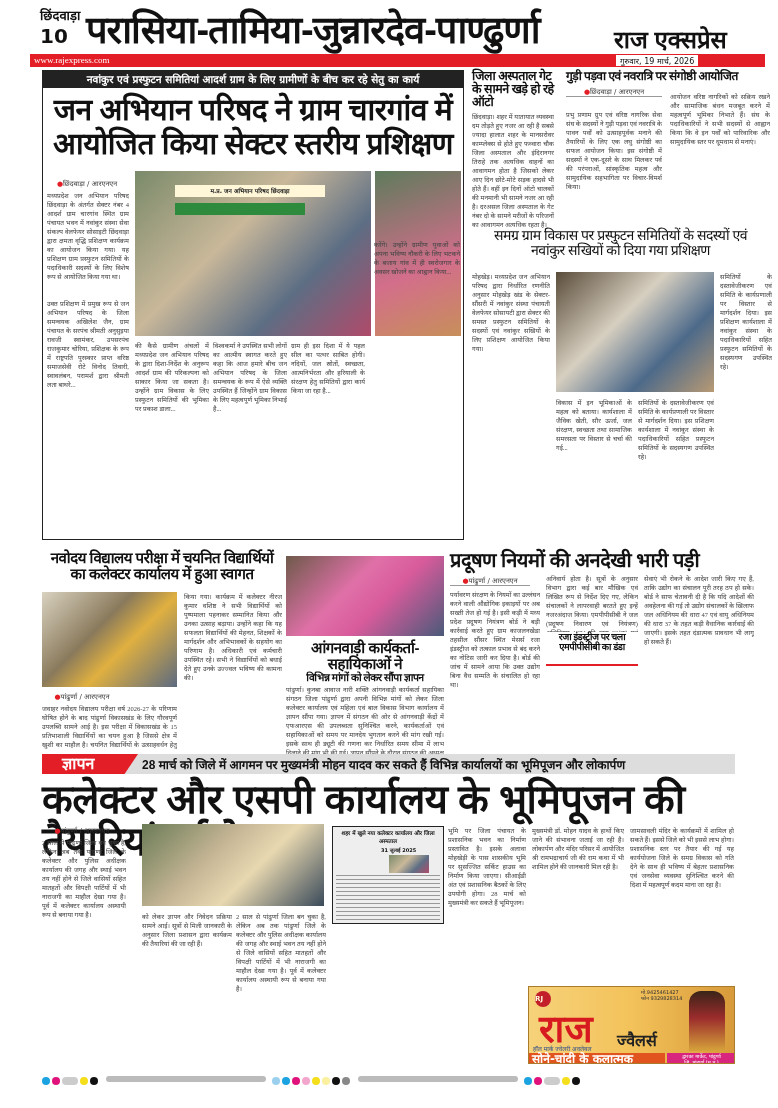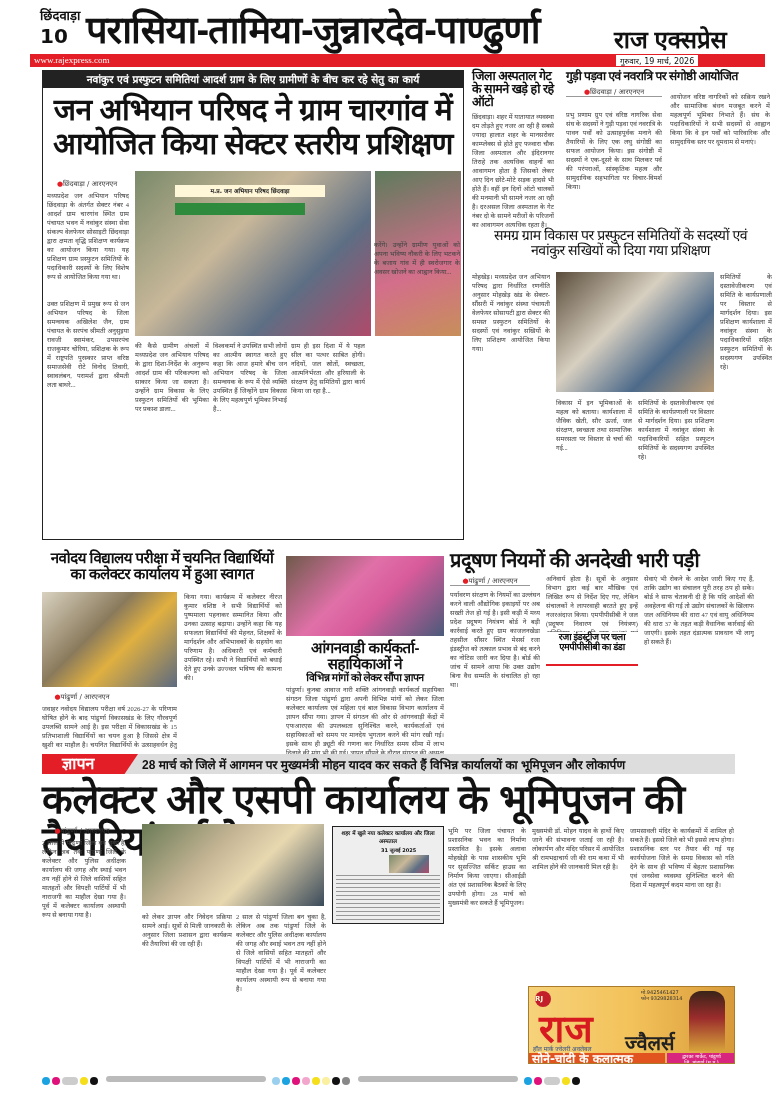--- a/index.html
+++ b/index.html
@@ -19,21 +19,21 @@
 .text{font-size:6.5px;line-height:9px;color:#444;text-align:justify;overflow:hidden;font-family:"Liberation Serif",serif}
 .dateline-small{font-size:7px;color:#333;text-align:center}
 .dateline-small::before{content:"\25CF ";color:#e41e26}
 .photo{background:linear-gradient(135deg,#7a8a6a,#c9b89a 40%,#5d6e84 70%,#b04a6a);}
 .banner{left:42px;top:754px;width:693px;height:20px;background:#ddd}
 .banner-tag{left:42px;top:754px;width:96px;height:20px;background:#e41e26;color:#fff;font-weight:bold;font-size:16px;padding-left:20px;line-height:20px;clip-path:polygon(0 0,100% 0,86% 100%,0 100%)}
 .banner-text{left:142px;top:756px;font-size:12px;font-weight:bold;font-family:"Liberation Sans",sans-serif}
 .ad{left:528px;top:986px;width:207px;height:78px;background:linear-gradient(90deg,#f6d27a,#f3c25a 50%,#d89a3a);border:1px solid #aa7b2a;overflow:hidden}
 .ad-logo{left:6px;top:4px;width:16px;height:16px;border-radius:50%;background:#c21f2b;color:#ffd;font-size:7px;text-align:left;line-height:16px;font-weight:bold}
 .ad-raj{left:10px;top:14px;font-size:38px;font-weight:bold;color:#d71920;font-family:"Liberation Serif",serif}
-.ad-jewel{left:96px;top:42px;font-size:20px;font-weight:bold;color:#222}
+.ad-jewel{left:88px;top:42px;font-size:16px;font-weight:bold;color:#222}
 .ad-hall{left:4px;top:58px;font-size:6px;color:#2b4d8a}
 .ad-strip{left:0;top:66px;width:136px;height:12px;background:#e2541f;color:#fff;font-size:12px;font-weight:bold;padding-left:3px;line-height:12px}
 .ad-addr{left:138px;top:66px;width:69px;height:12px;background:#d8257e;color:#fff;font-size:5px;line-height:6px;text-align:center}
 .ad-phone{left:112px;top:2px;font-size:5px;color:#333;line-height:6px}
 .ad-model{left:160px;top:4px;width:36px;height:60px;border-radius:12px 12px 0 0;background:linear-gradient(180deg,#3a2418,#9b2c2c 45%,#d6a23a)}
 .dot{display:inline-block;width:8px;height:8px;border-radius:50%;margin-right:2px}
 .reg-bar{height:6px;border-radius:3px;background:#bbb}
 </style>
 </head>
 <body>

